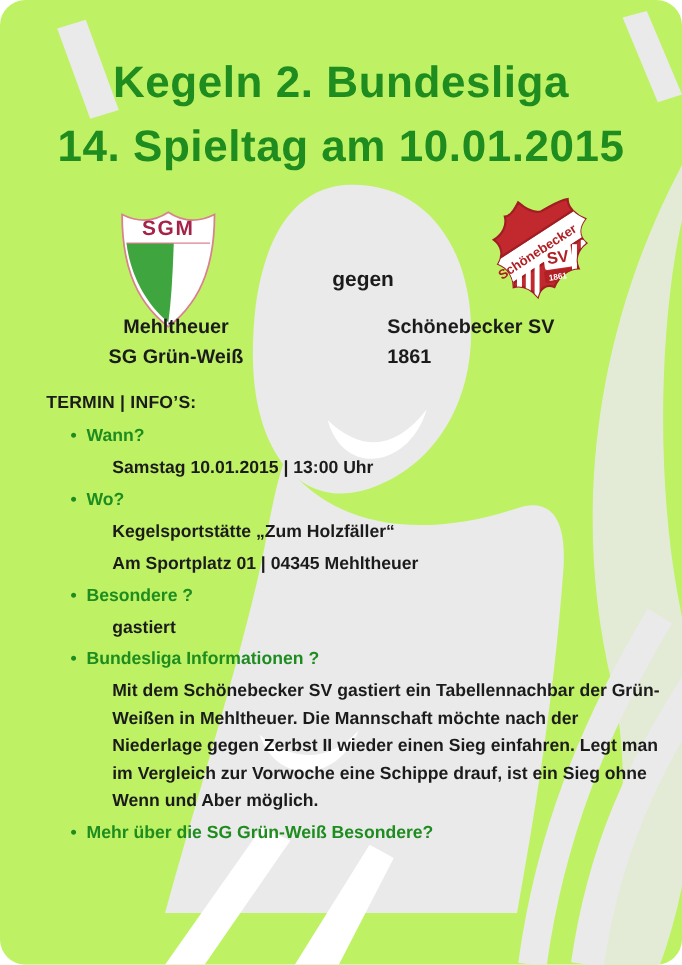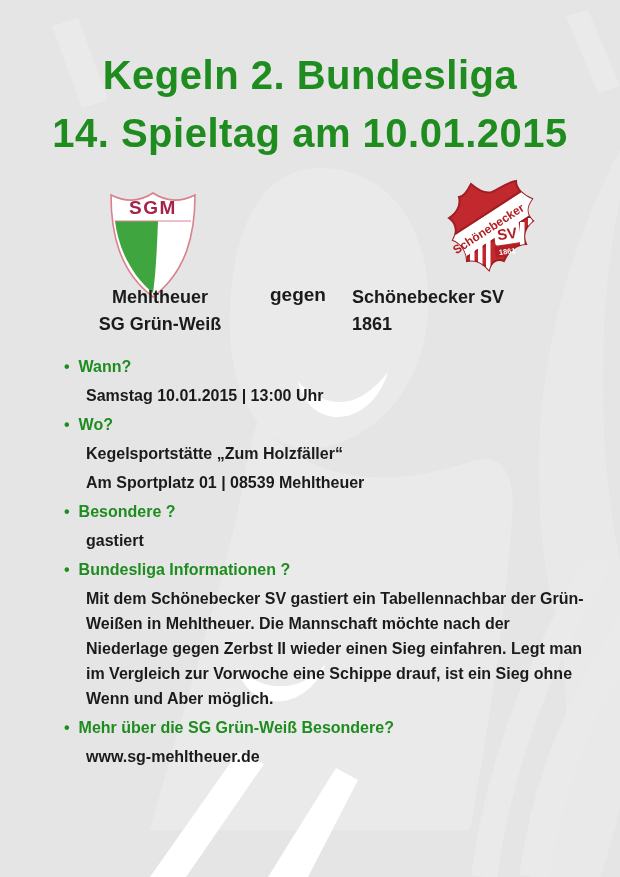--- a/index.html
+++ b/index.html
@@ -1,42 +1,42 @@
 <!DOCTYPE html>
 <html><head>
 <meta charset="utf-8">
 <style>
   html,body{margin:0;padding:0;background:#fff;}
   .page{
-    position:relative;width:620px;height:877px;overflow:hidden;background:#e5e5e5;
-    font-family:"Liberation Sans", sans-serif;font-weight:bold;color:#1b1b1b;
+    position:relative;width:620px;height:877px;overflow:hidden;background:#bef264;
+    font-family:"Liberation Sans", sans-serif;font-weight:bold;color:#1b1b1b;border-radius:23px;
   }
   .watermark{position:absolute;left:0;top:0;width:620px;height:877px;z-index:0;}
   .content{position:absolute;left:0;top:0;width:620px;height:877px;z-index:1;}
 
   .title{
     position:absolute;left:0;top:46px;width:620px;text-align:center;
     color:#1e8c1e;font-size:40px;line-height:58px;letter-spacing:.5px;
   }
 
   .team-left{position:absolute;left:40px;top:284px;width:240px;text-align:center;
     font-size:18px;line-height:27px;}
   .team-right{position:absolute;left:352px;top:284px;width:240px;text-align:left;
     font-size:18px;line-height:27px;}
-  .vs{position:absolute;left:238px;top:244px;width:120px;text-align:center;font-size:19px;margin-top:40px;}
+  .vs{position:absolute;left:238px;top:244px;width:120px;text-align:right;font-size:19px;}
 
   .logo-home{position:absolute;left:107px;top:183px;width:92px;height:118px;}
   .logo-away{position:absolute;left:436px;top:169px;width:104px;height:118px;}
 
   .info{position:absolute;left:42px;top:352px;width:545px;}
   .info-heading{font-size:16px;line-height:30px;letter-spacing:.2px;}
   .q-row{display:flex;align-items:baseline;line-height:29px;}
   .bullet{color:#1e8c1e;margin-left:22px;margin-right:9px;font-size:16px;}
   .q{color:#1e8c1e;font-size:16px;}
-  .answer{margin-left:44px;font-size:16px;line-height:29px;}
+  .answer{margin-left:60px;font-size:16px;line-height:29px;}
   .para{width:504px;line-height:25px;margin-top:2px;margin-bottom:2px;}
 </style>
 </head>
 <body>
 
 <div class="page">
 
   <svg class="watermark" viewBox="0 0 620 877" aria-hidden="true">
     <g fill="#eaeaea">
       <polygon points="52,26 78,18 108,100 82,108"></polygon>
@@ -101,47 +101,47 @@
     <div class="team-left">
       <div>Mehltheuer</div>
       <div>SG Grün-Weiß</div>
     </div>
     <div class="team-right">
       <div>Schönebecker SV</div>
       <div>1861</div>
     </div>
 
     <div class="info">
+      <div class="info-heading">TERMIN | INFO’S:</div>
 
       <div class="q-row">
         <span class="bullet">•</span>
         <span class="q">Wann?</span>
       </div>
       <div class="answer">Samstag 10.01.2015 | 13:00 Uhr</div>
 
       <div class="q-row">
         <span class="bullet">•</span>
         <span class="q">Wo?</span>
       </div>
       <div class="answer">Kegelsportstätte „Zum Holzfäller“</div>
-      <div class="answer">Am Sportplatz 01 | 08539 Mehltheuer</div>
+      <div class="answer">Am Sportplatz 01 | 04345 Mehltheuer</div>
 
       <div class="q-row">
         <span class="bullet">•</span>
         <span class="q">Besondere ?</span>
       </div>
       <div class="answer">gastiert</div>
 
       <div class="q-row">
         <span class="bullet">•</span>
         <span class="q">Bundesliga Informationen ?</span>
       </div>
       <div class="answer para">Mit dem Schönebecker SV gastiert ein Tabellennachbar der Grün-Weißen in Mehltheuer. Die Mannschaft möchte nach der Niederlage gegen Zerbst II wieder einen Sieg einfahren. Legt man im Vergleich zur Vorwoche eine Schippe drauf, ist ein Sieg ohne Wenn und Aber möglich.</div>
 
       <div class="q-row">
         <span class="bullet">•</span>
         <span class="q">Mehr über die SG Grün-Weiß Besondere?</span>
       </div>
-      <div class="answer">www.sg-mehltheuer.de</div>
     </div>
 
   </div>
 </div>
 
 </body></html>

